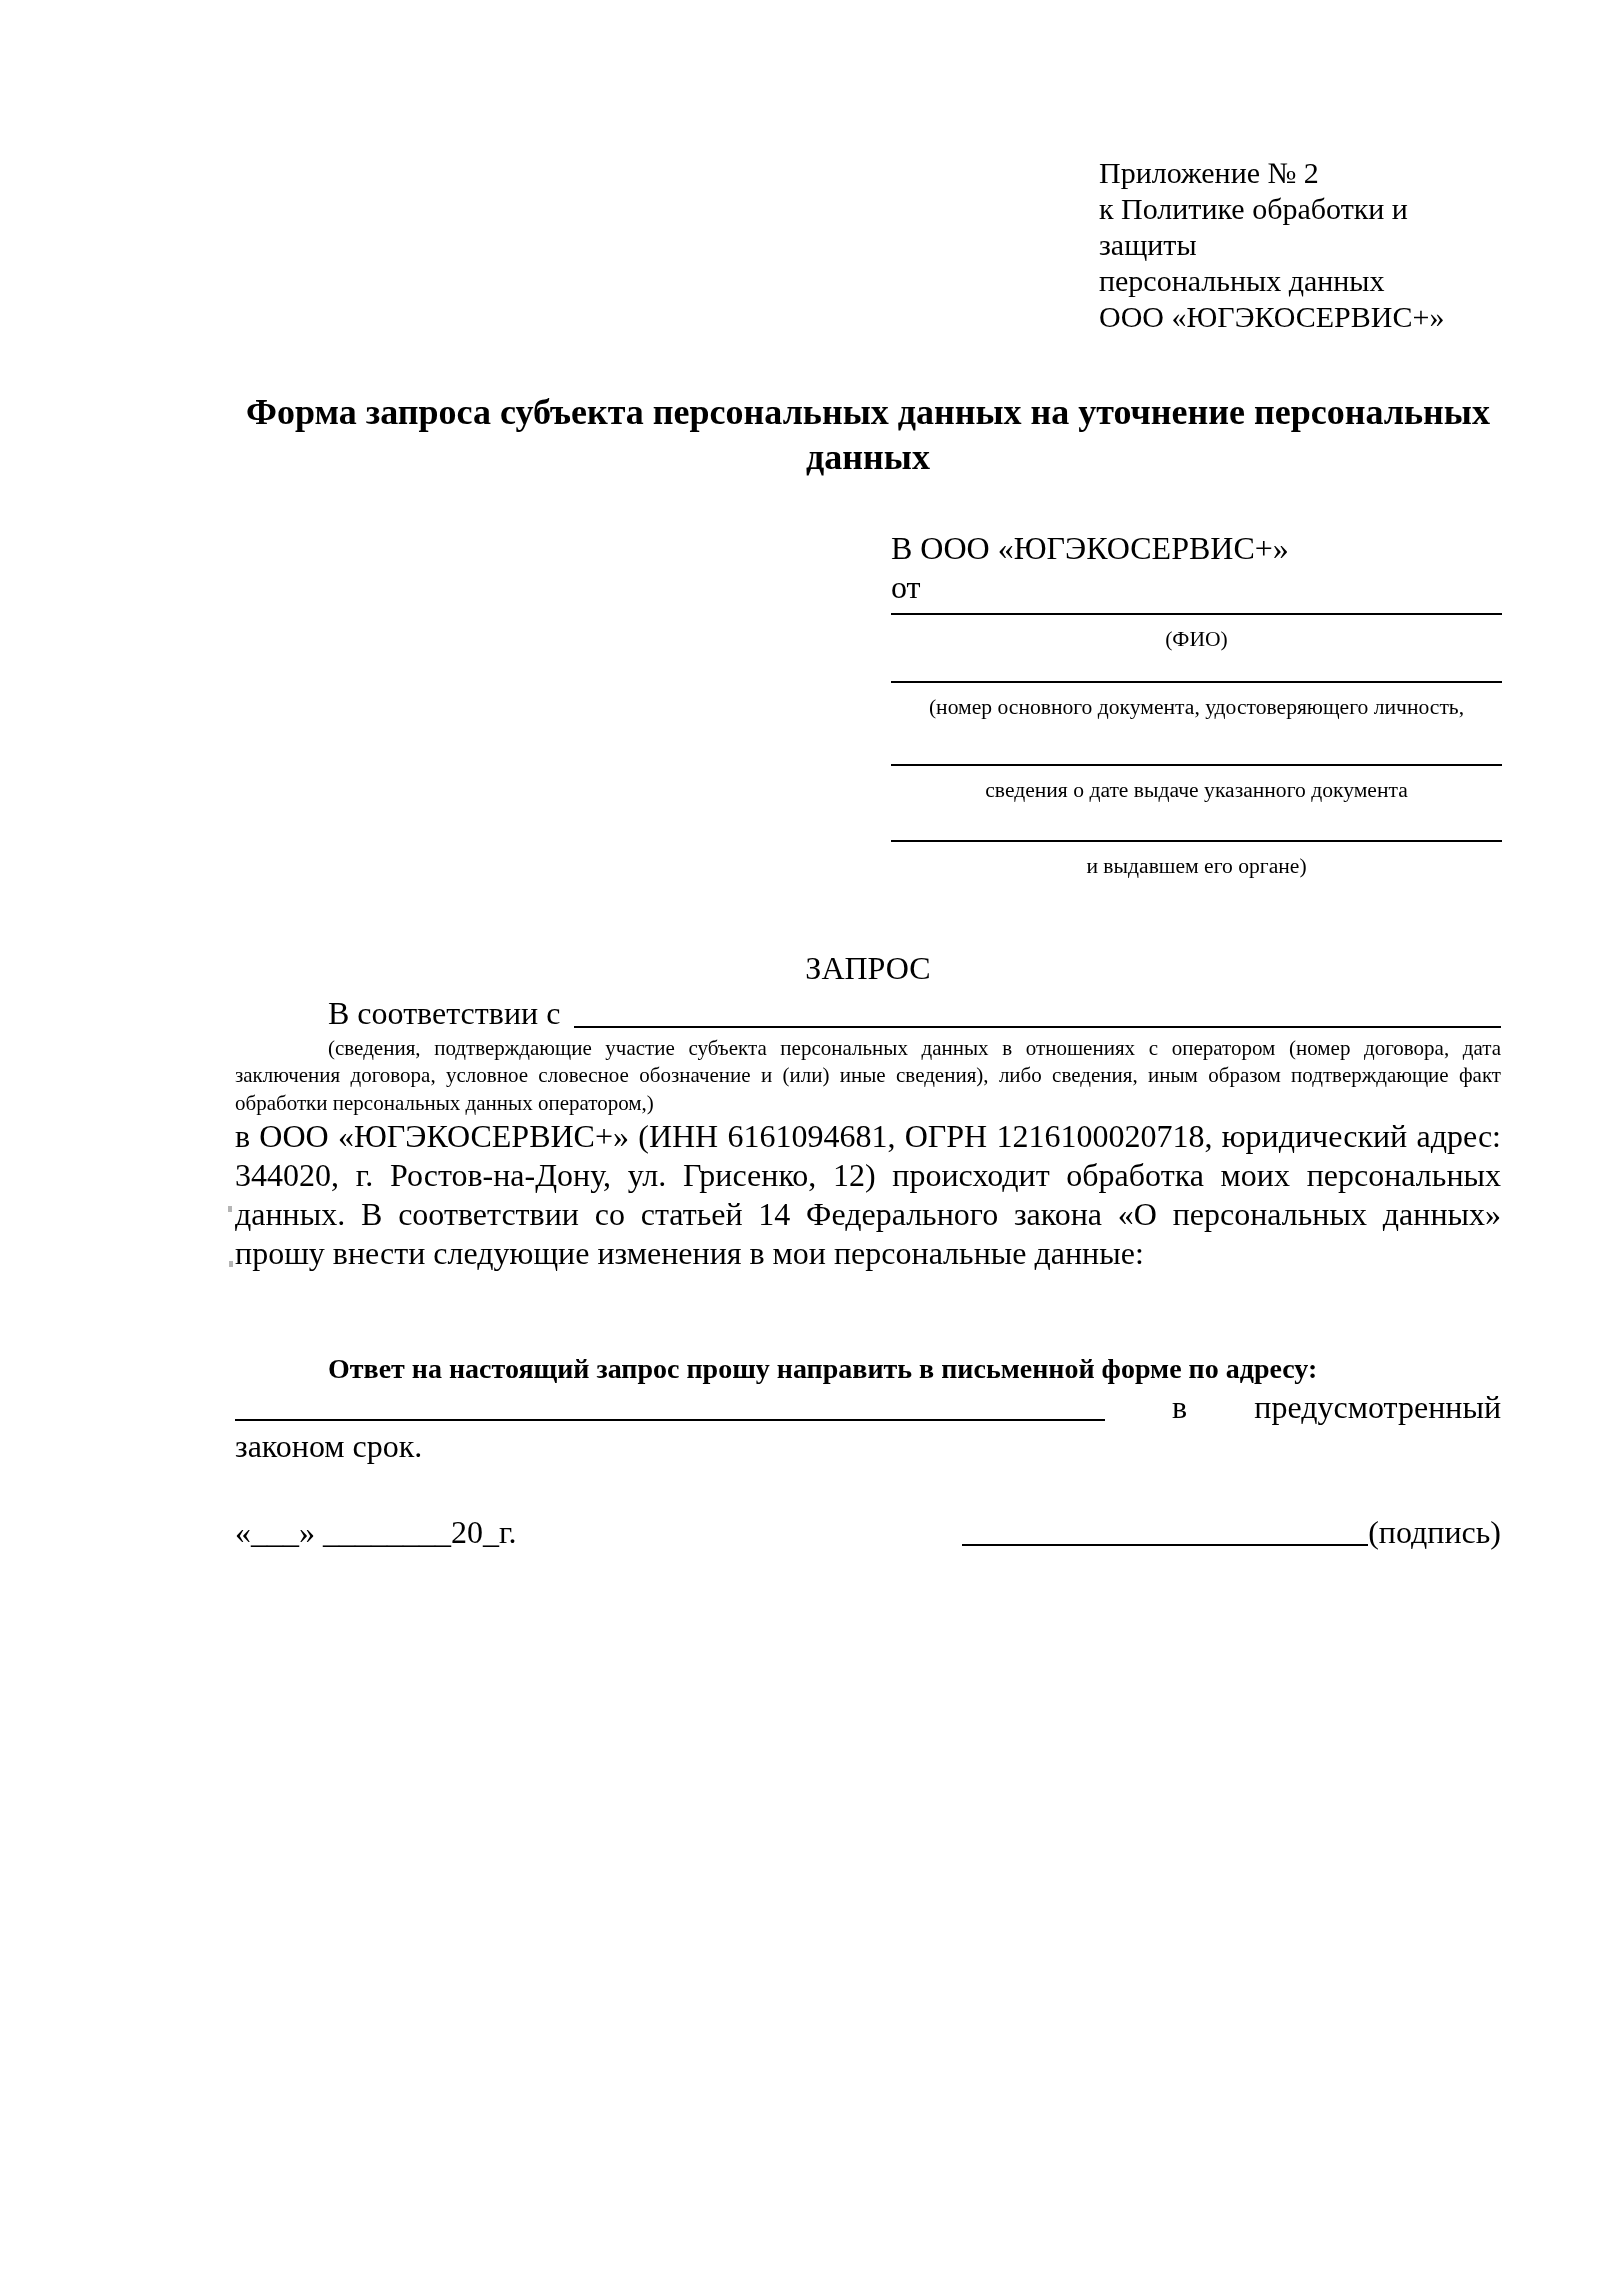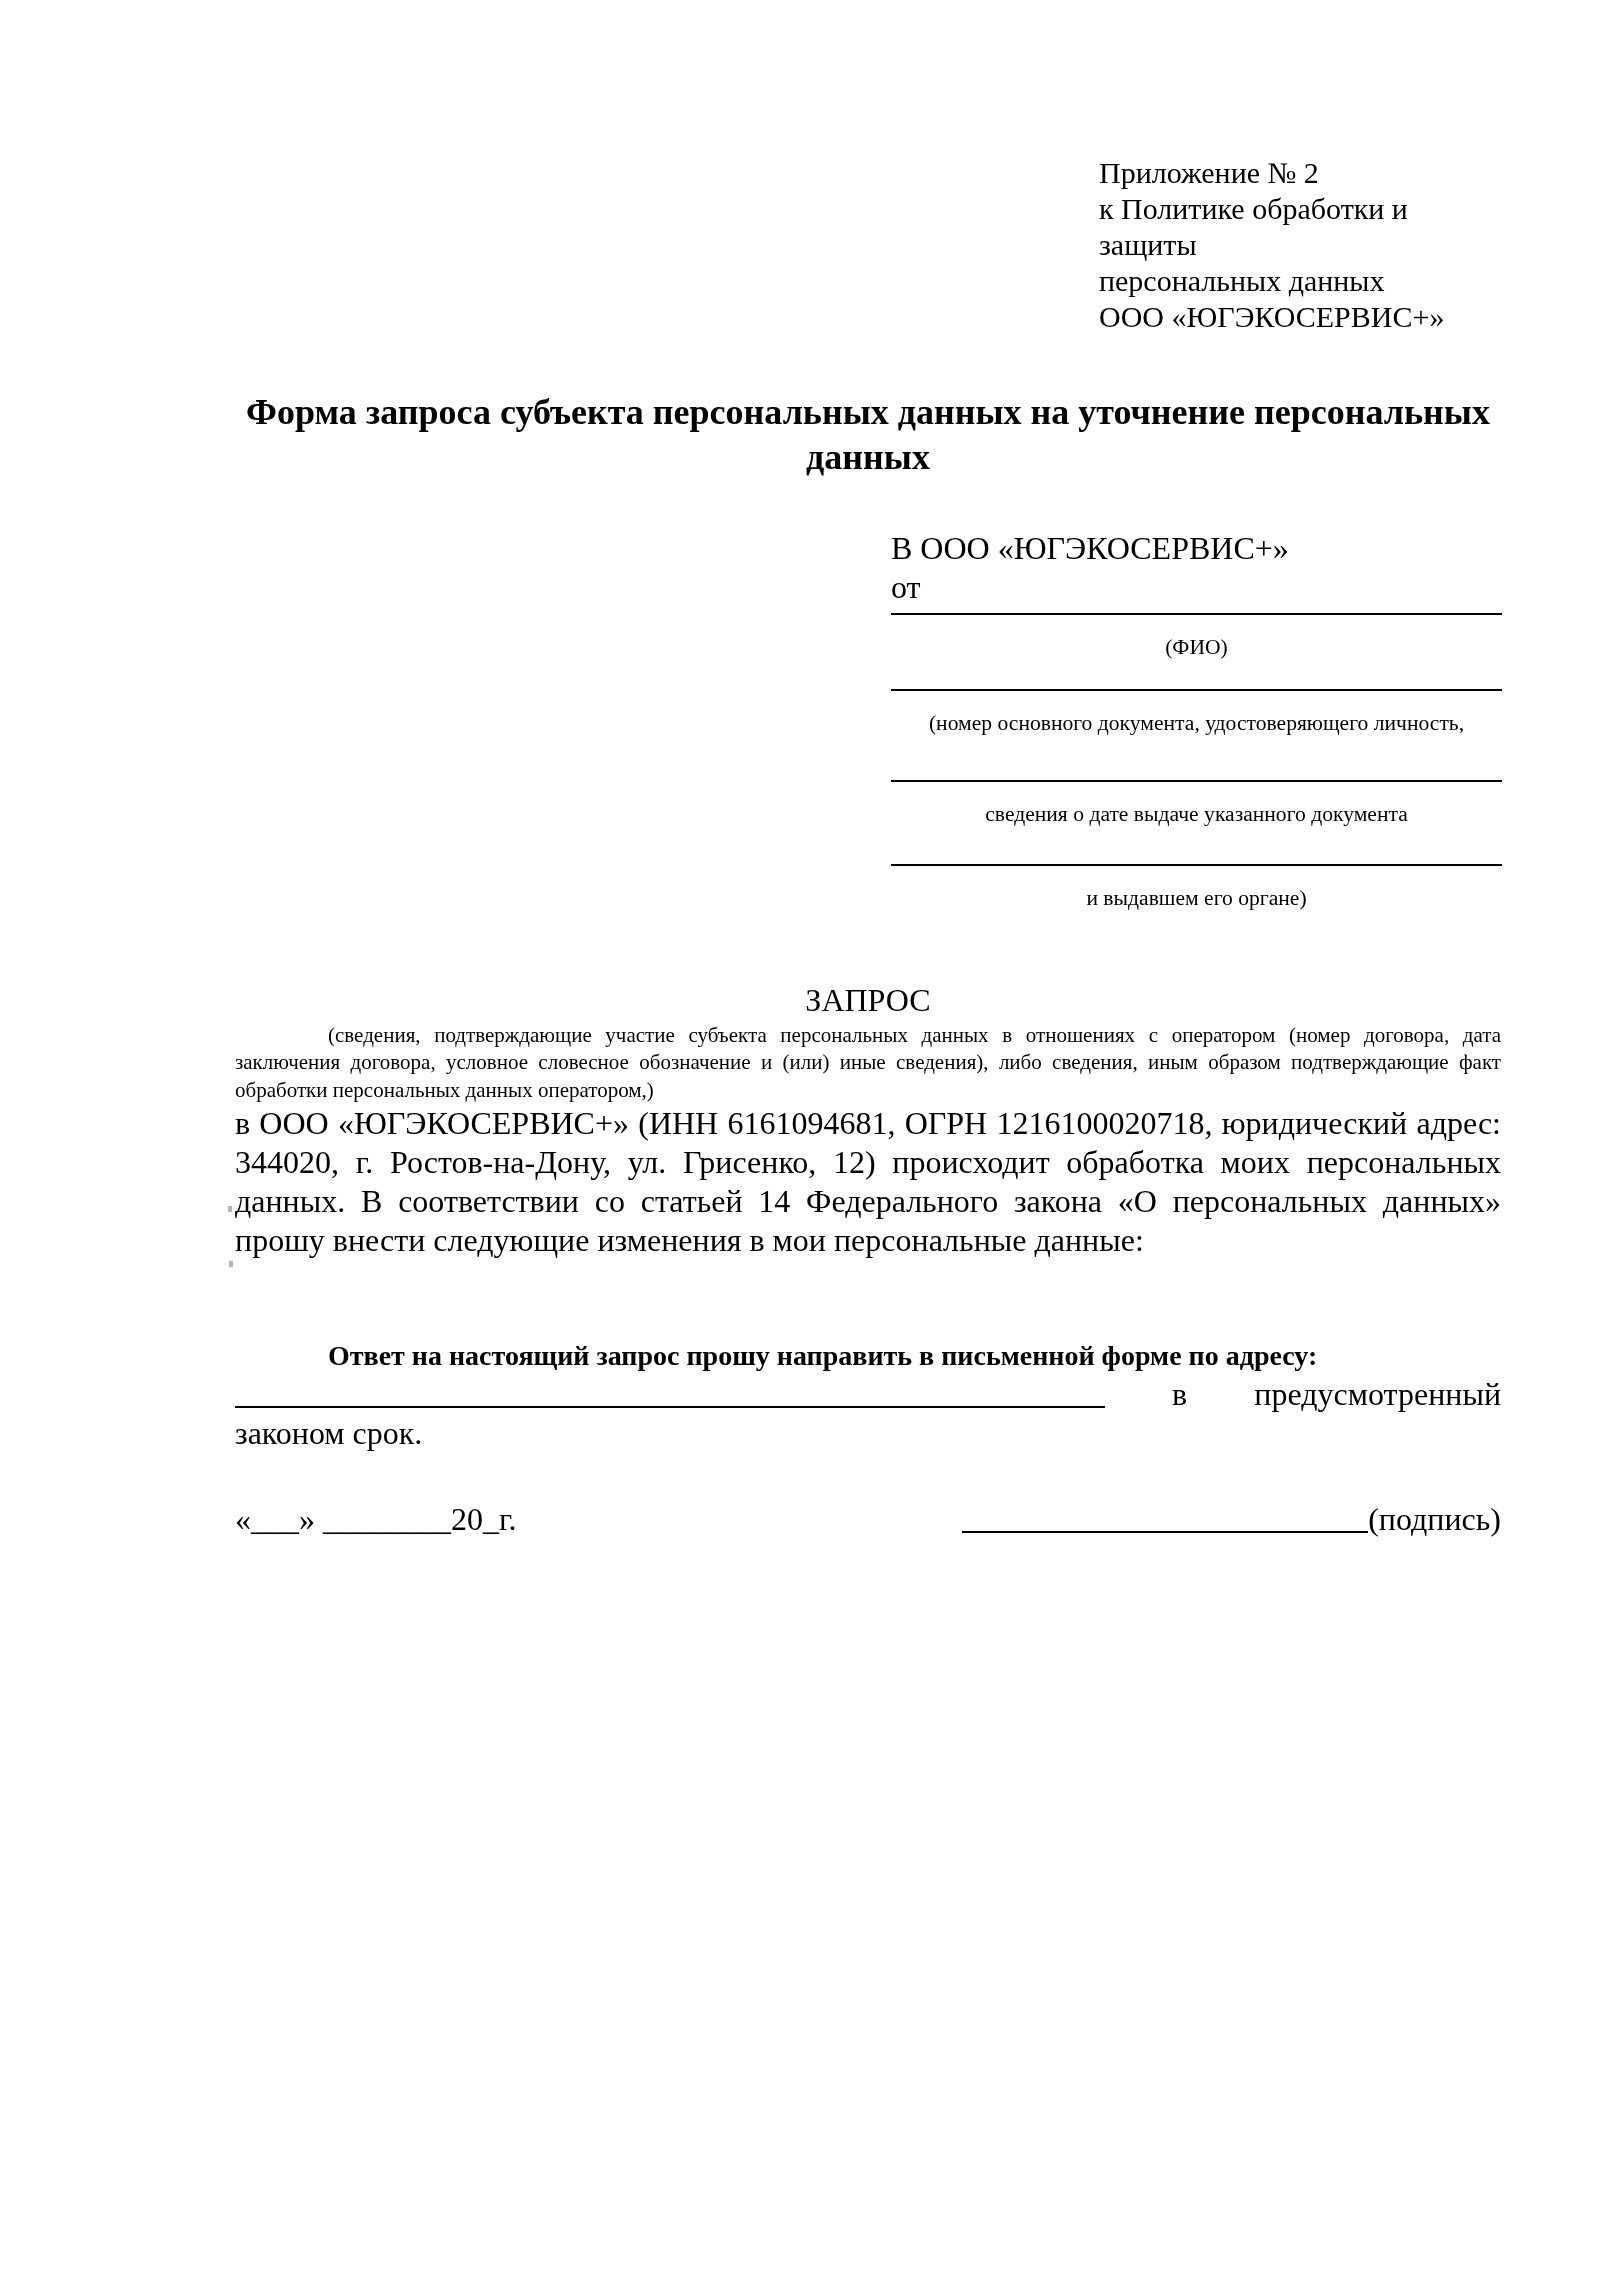--- a/index.html
+++ b/index.html
@@ -47,21 +47,21 @@
   }
   .blank-line {
     border-bottom: 2.9px solid #000;
     height: 5.9px;
   }
   .blank-line.flat { height: 0; }
   .field-caption {
     text-align: center;
     font-size: 21.6px;
     line-height: 25.5px;
-    padding-top: 20px;
+    padding-top: 12px;
   }
   .gap30 { margin-bottom: 29px; }
   .gap44 { margin-bottom: 43px; }
   .gap38 { margin-bottom: 37px; text-align: center; }
 
   
   .zapros-heading {
     margin-top: 69px;
     font-size: 32px;
     line-height: 39px;
@@ -182,20 +182,24 @@
       </div>
 
       <div>
         <div class="blank-line flat"></div>
         <div class="field-caption">и выдавшем его органе)</div>
       </div>
     </div>
 
     <div class="zapros-heading">ЗАПРОС</div>
 
+    <div class="intro-row">
+      <span class="intro-prefix">В соответствии с</span>
+      <span class="intro-fill"></span>
+    </div>
 
     <p class="intro-caption">(сведения, подтверждающие участие субъекта персональных данных в отношениях с оператором (номер договора, дата заключения договора, условное словесное обозначение и (или) иные сведения), либо сведения, иным образом подтверждающие факт обработки персональных данных оператором,)</p>
 
     <p class="body-par">в ООО «ЮГЭКОСЕРВИС+» (ИНН 6161094681, ОГРН 1216100020718, юридический адрес: 344020, г. Ростов-на-Дону, ул. Грисенко, 12) происходит обработка моих персональных данных. В соответствии со статьей 14 Федерального закона «О персональных данных» прошу внести следующие изменения в мои персональные данные:</p>
 
     <p class="answer-first">Ответ на настоящий запрос прошу направить в письменной форме по адресу:</p>
     <div class="answer-row">
       <span class="answer-fill"></span>
       <span>в</span>
       <span>предусмотренный</span>

